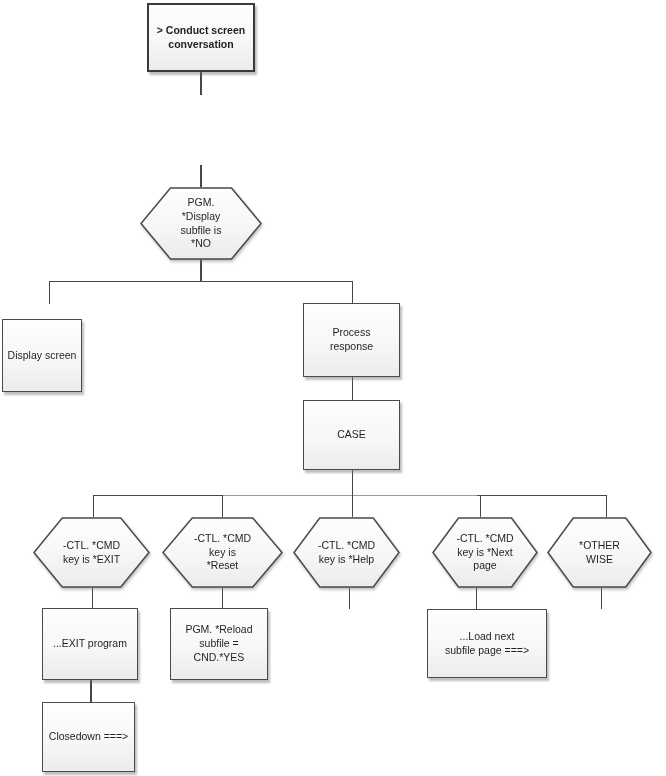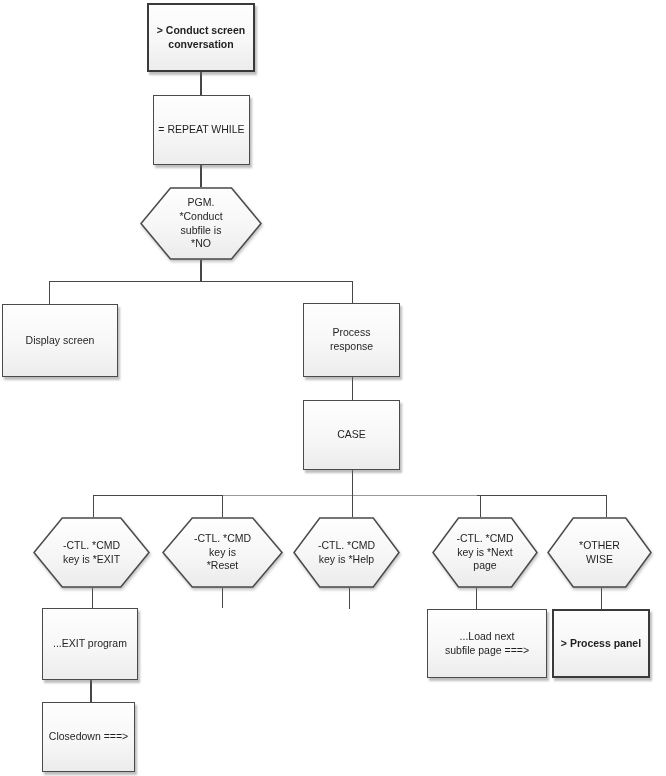--- a/index.html
+++ b/index.html
@@ -71,34 +71,31 @@
   <div class="ln v" style="left:221.5px;top:588px;height:20px"></div>
   <div class="ln v" style="left:348.5px;top:588px;height:21px"></div>
   <div class="ln v" style="left:475.5px;top:588px;height:21px"></div>
   <div class="ln v" style="left:600.5px;top:588px;height:21px"></div>
   <div class="ln v" style="left:90px;top:680px;height:22px"></div>
 
   <div class="node box bold" style="left:147px;top:3px;width:108px;height:69px">
     <div class="label">&gt; Conduct screen
 conversation</div>
   </div>
-  <div class="node box" style="left:153px;top:95px;width:97px;height:70px">
-    <div class="label">= REPEAT WHILE</div>
-  </div>
   <div class="node hex" style="left:140px;top:187px;width:122px;height:73px">
     <svg viewBox="0 0 122 73">
         <polygon points="30.5,1 91.5,1 121,36.5 91.5,72 30.5,72 1,36.5" fill="url(#hexgrad)" stroke="#4a4a4a" stroke-width="1.5"></polygon>
       </svg>
     <div class="label">PGM.
-*Conduct
+*Display
 subfile is
 *NO</div>
   </div>
 
-  <div class="node box" style="left:2px;top:304px;width:116px;height:73px">
+  <div class="node box" style="left:2px;top:319px;width:80px;height:73px">
     <div class="label">Display screen</div>
   </div>
   <div class="node box" style="left:303px;top:400px;width:97px;height:70px">
     <div class="label">CASE</div>
   </div>
   <div class="node box" style="left:303px;top:303px;width:97px;height:74px">
     <div class="label">Process
 response</div>
   </div>
 
@@ -136,25 +133,27 @@
     <div class="label">...EXIT program</div>
   </div>
 
   <div class="node hex" style="left:547px;top:517px;width:105px;height:71px">
     <svg viewBox="0 0 105 71">
         <polygon points="26.25,1 78.75,1 104,35.5 78.75,70 26.25,70 1,35.5" fill="url(#hexgrad)" stroke="#4a4a4a" stroke-width="1.5"></polygon>
       </svg>
     <div class="label">*OTHER
 WISE</div>
   </div>
+  <div class="node box" style="left:170px;top:608px;width:98px;height:72px">
+    <div class="label">PGM. *Reload
+subfile =
+CND.*YES</div>
+  </div>
   <div class="node box" style="left:427px;top:609px;width:120px;height:69px">
     <div class="label">...Load next
 subfile page ===&gt;</div>
-  </div>
-  <div class="node box bold" style="left:552px;top:609px;width:98px;height:69px">
-    <div class="label">&gt; Process panel</div>
   </div>
 
   <div class="node box" style="left:42px;top:702px;width:93px;height:70px">
     <div class="label">Closedown ===&gt;</div>
   </div>
 
 </div>
 
 </body></html>

